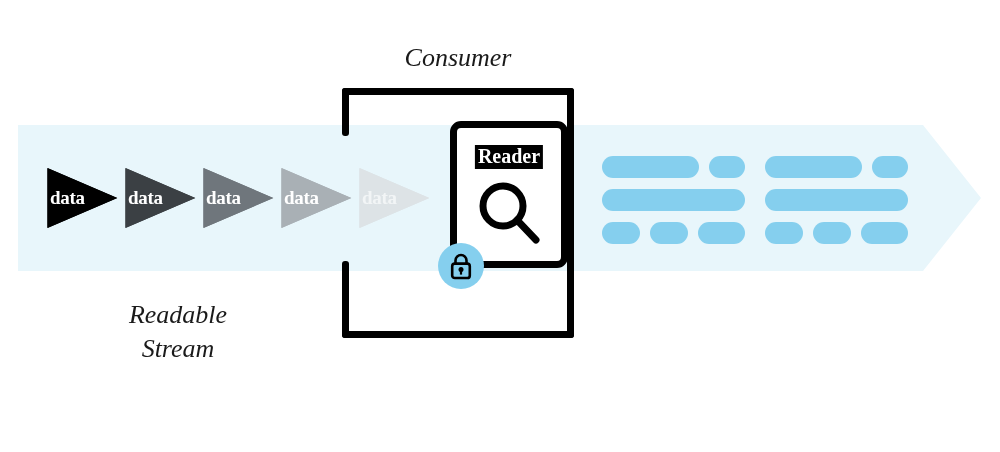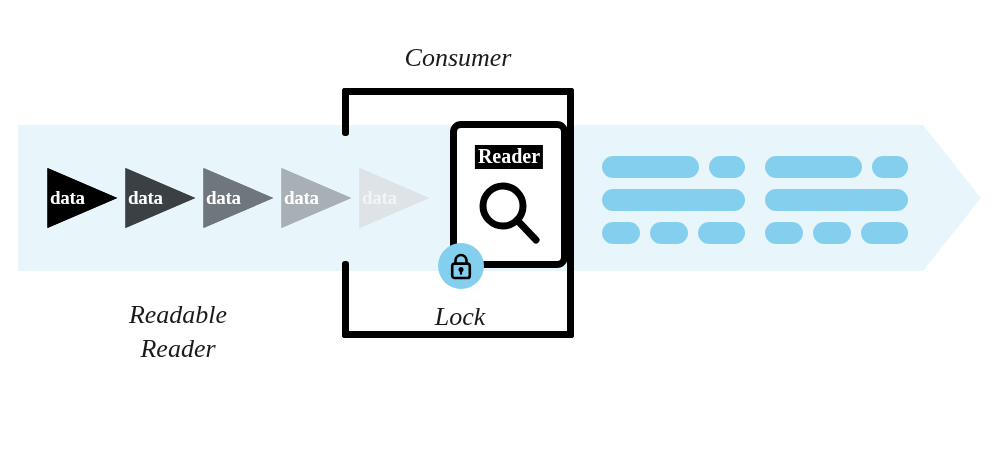--- a/index.html
+++ b/index.html
@@ -241,16 +241,15 @@
       <div class="bar" style="width:44px"></div>
       <div class="bar" style="width:55px"></div>
       <div class="bar" style="width:44px;margin-left:10px"></div>
       <div class="bar" style="width:44px"></div>
       <div class="bar" style="width:55px"></div>
     </div>
   </div>
 
   <div class="caption cap-consumer">Consumer</div>
   <div class="caption cap-stream">Readable
-Reader</div>
-  <div class="caption cap-lock">Lock</div>
+Stream</div>
 
 </div>
 
 </body></html>

